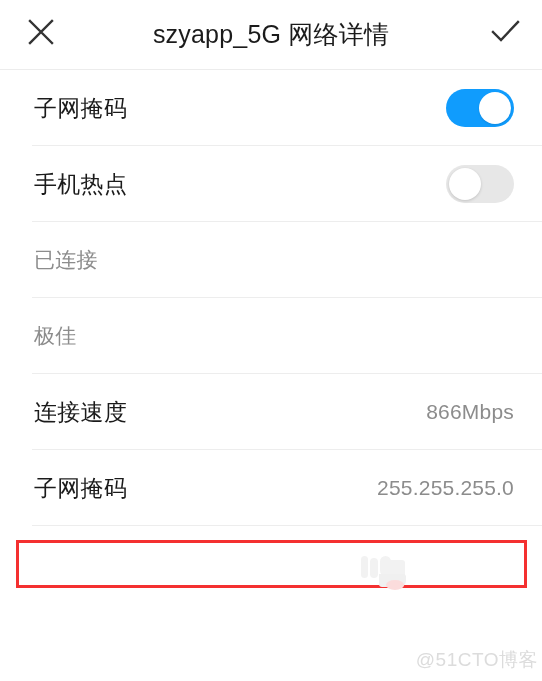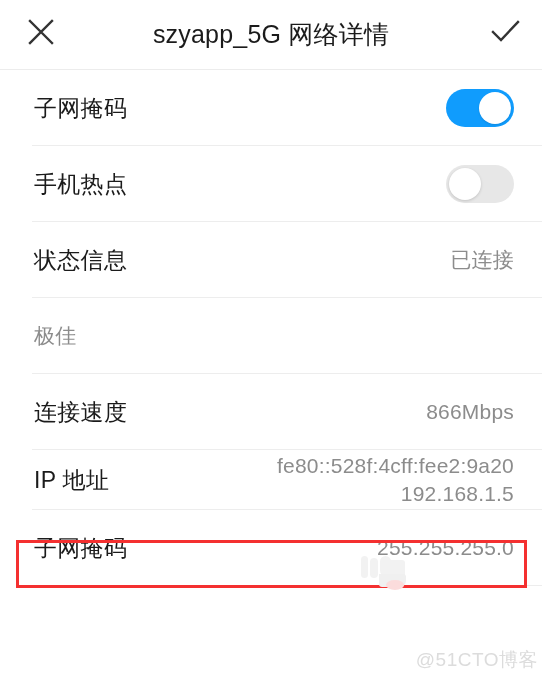--- a/index.html
+++ b/index.html
@@ -221,45 +221,36 @@
 
   <div class="row">
     <div class="row-label">手机热点</div>
     <div class="toggle off">
       <div class="knob"></div>
     </div>
     <div class="divider"></div>
   </div>
 
   <div class="row">
-    <div class="row-label">状态信息</div>
     <div class="row-value">已连接</div>
     <div class="divider"></div>
   </div>
 
   <div class="row">
     <div class="row-value">极佳</div>
     <div class="divider"></div>
   </div>
 
   <div class="row">
     <div class="row-label">连接速度</div>
     <div class="row-value">866Mbps</div>
     <div class="divider"></div>
   </div>
 
 
-  <div class="row ip-row">
-    <div class="row-label">IP 地址</div>
-    <div class="ip-values">
-      <span>fe80::528f:4cff:fee2:9a20</span>
-      <span>192.168.1.5</span>
-    </div>
-    <div class="divider"></div>
-  </div>
 
   <div class="row">
     <div class="row-label">子网掩码</div>
     <div class="row-value">255.255.255.0</div>
     <div class="bottom-divider"></div>
   </div>
 
 </div>
 
 <div class="highlight-box"></div>

